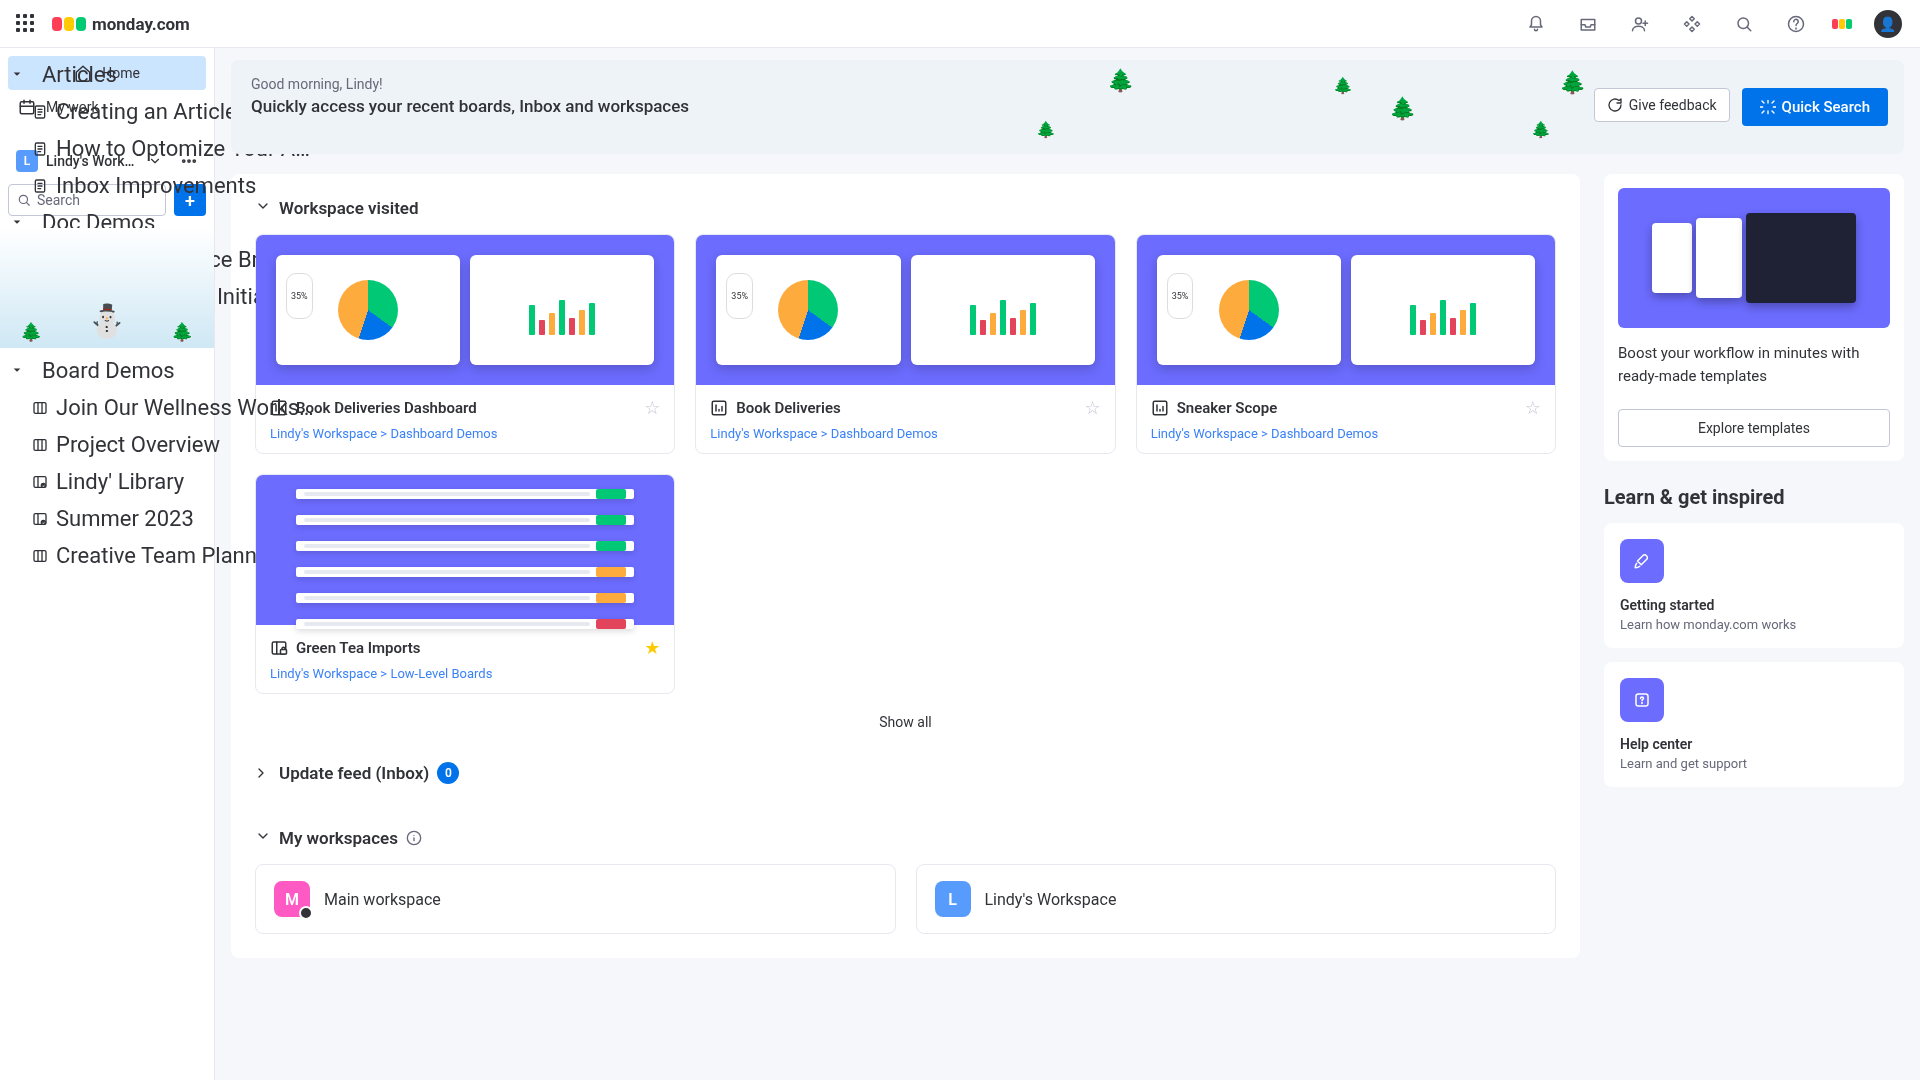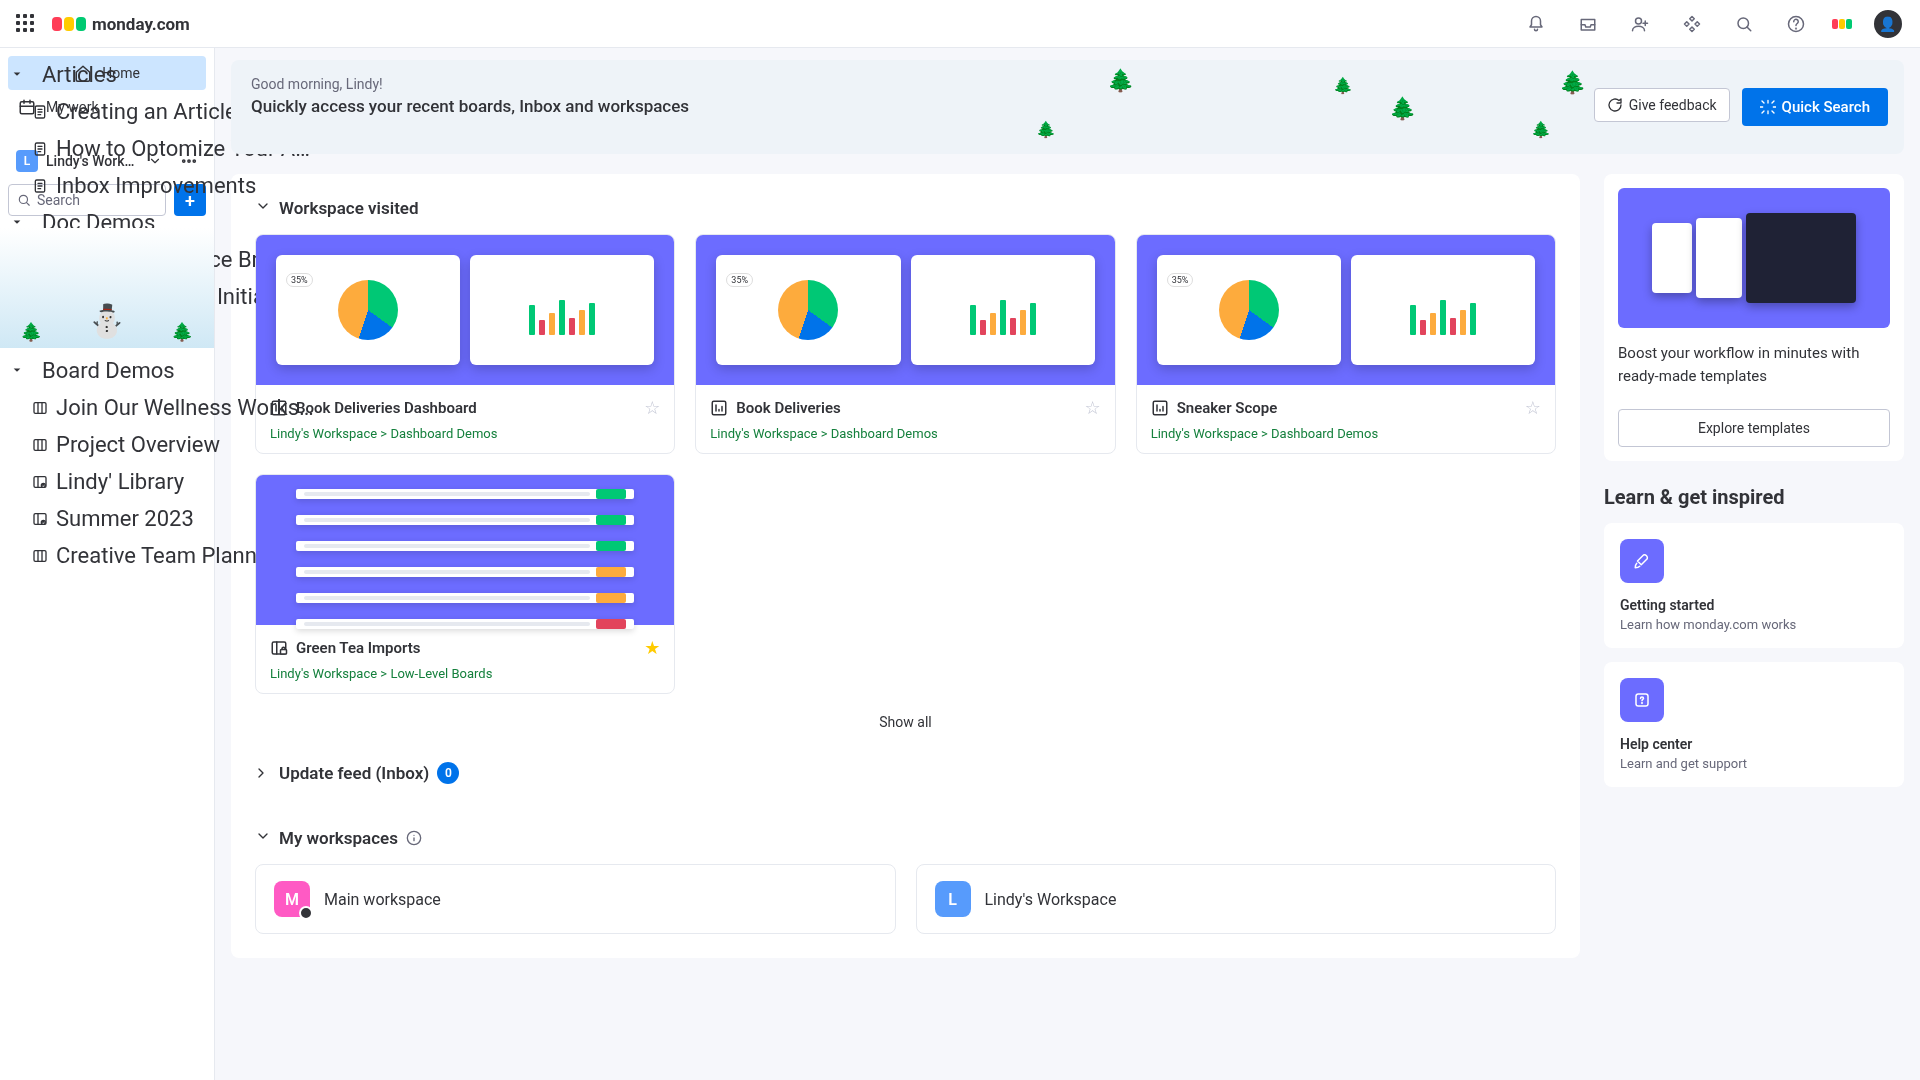--- a/index.html
+++ b/index.html
@@ -36,31 +36,31 @@
 .feedback-btn { display: flex; align-items: center; gap: 6px; padding: 8px 12px; background: #fff; border: 1px solid #c3c6d4; border-radius: 4px; cursor: pointer; font-size: 14px; }
 .quick-search { display: flex; align-items: center; gap: 6px; padding: 10px 18px; background: #0073ea; color: #fff; border-radius: 4px; cursor: pointer; font-size: 15px; font-weight:500;}
 .content-row { display: flex; gap: 24px; margin-top: 20px; align-items:flex-start;}
 .content-main { flex: 1; background: #fff; border-radius: 8px; padding: 24px; }
 .section-header { display: flex; align-items: center; gap: 8px; font-size: 17px; font-weight: 600; cursor: pointer; margin-bottom:16px;}
 .cards { display: grid; grid-template-columns: repeat(3, 1fr); gap: 20px; }
 .card { border: 1px solid #e6e9ef; border-radius: 8px; overflow: hidden; cursor: pointer; }
 .card-thumb { height: 150px; background: #6c6cff; position: relative; display:flex; align-items:center; justify-content:center; gap:10px; padding:20px;}
 .thumb-widget { background:#fff; border-radius:6px; flex:1; height:100%; box-shadow:0 4px 12px rgba(0,0,0,0.2); display:flex; align-items:center; justify-content:center; position:relative;}
 .pie { width:60px; height:60px; border-radius:50%; background: conic-gradient(#00c875 0 35%, #0073ea 35% 55%, #fdab3d 55% 100%);}
-.pie-label { position:absolute; top:18px; left:10px; background:#fff; border-radius:10px; font-size:9px; padding:1px 4px; border:1px solid #ddd;}
+.pie-label { position:absolute; top:18px; left:10px; background:#fff; border-radius:10px; font-size:9px; padding:17px 4px; border:1px solid #ddd;}
 .bars { display:flex; gap:4px; align-items:flex-end; height:50px;}
 .bars span{ width:6px; border-radius:1px;}
 .card-thumb.board { background:#6c6cff; flex-direction:column; padding:24px 40px 0;}
 .board-row { background:#fff; height:14px; width:100%; margin-bottom:6px; border-radius:2px; display:flex; gap:6px; align-items:center; padding:0 8px; box-shadow:0 2px 6px rgba(0,0,0,0.15);}
 .board-row .c1{flex:1;height:4px;background:#e6e9ef;border-radius:2px;}
 .board-row .c2{width:30px;height:10px;border-radius:2px;}
 .card-body { padding: 12px 14px; }
 .card-title-row { display: flex; align-items: center; gap: 8px; }
 .card-title { font-weight: 600; font-size: 15px; flex: 1; }
-.card-path { font-size: 13px; color: #15803d; margin-top: 8px; }
+.card-path { font-size: 13px; color: #3b82f6; margin-top: 8px; }
 .show-all { text-align: center; padding: 20px 0 4px; cursor: pointer; font-size: 14px; color:#323338;}
 .section-header.collapsed .chev { transform: rotate(-90deg); }
 .badge-count { background: #0073ea; color: #fff; border-radius: 50%; width: 22px; height: 22px; display: flex; align-items: center; justify-content: center; font-size: 12px; font-weight:600;}
 .workspaces-grid { display: grid; grid-template-columns: 1fr 1fr; gap: 20px; margin-top:12px;}
 .ws-card { border: 1px solid #e6e9ef; border-radius: 8px; padding: 16px 18px; display: flex; align-items: center; gap: 14px; cursor: pointer; }
 .ws-card-badge { width: 36px; height: 36px; border-radius: 8px; display: flex; align-items: center; justify-content: center; color: #fff; font-weight: 600; position:relative;}
 .ws-card-badge .home-dot{position:absolute;bottom:-3px;right:-3px;width:14px;height:14px;background:#323338;border-radius:50%;border:2px solid #fff;}
 .right-panel { width: 300px; }
 .promo-card { background: #fff; border-radius: 8px; padding: 14px; }
 .promo-img { height: 140px; background: #6c6cff; border-radius: 6px; margin-bottom: 14px; display:flex; align-items:center; justify-content:center; gap:4px; padding:18px;}

